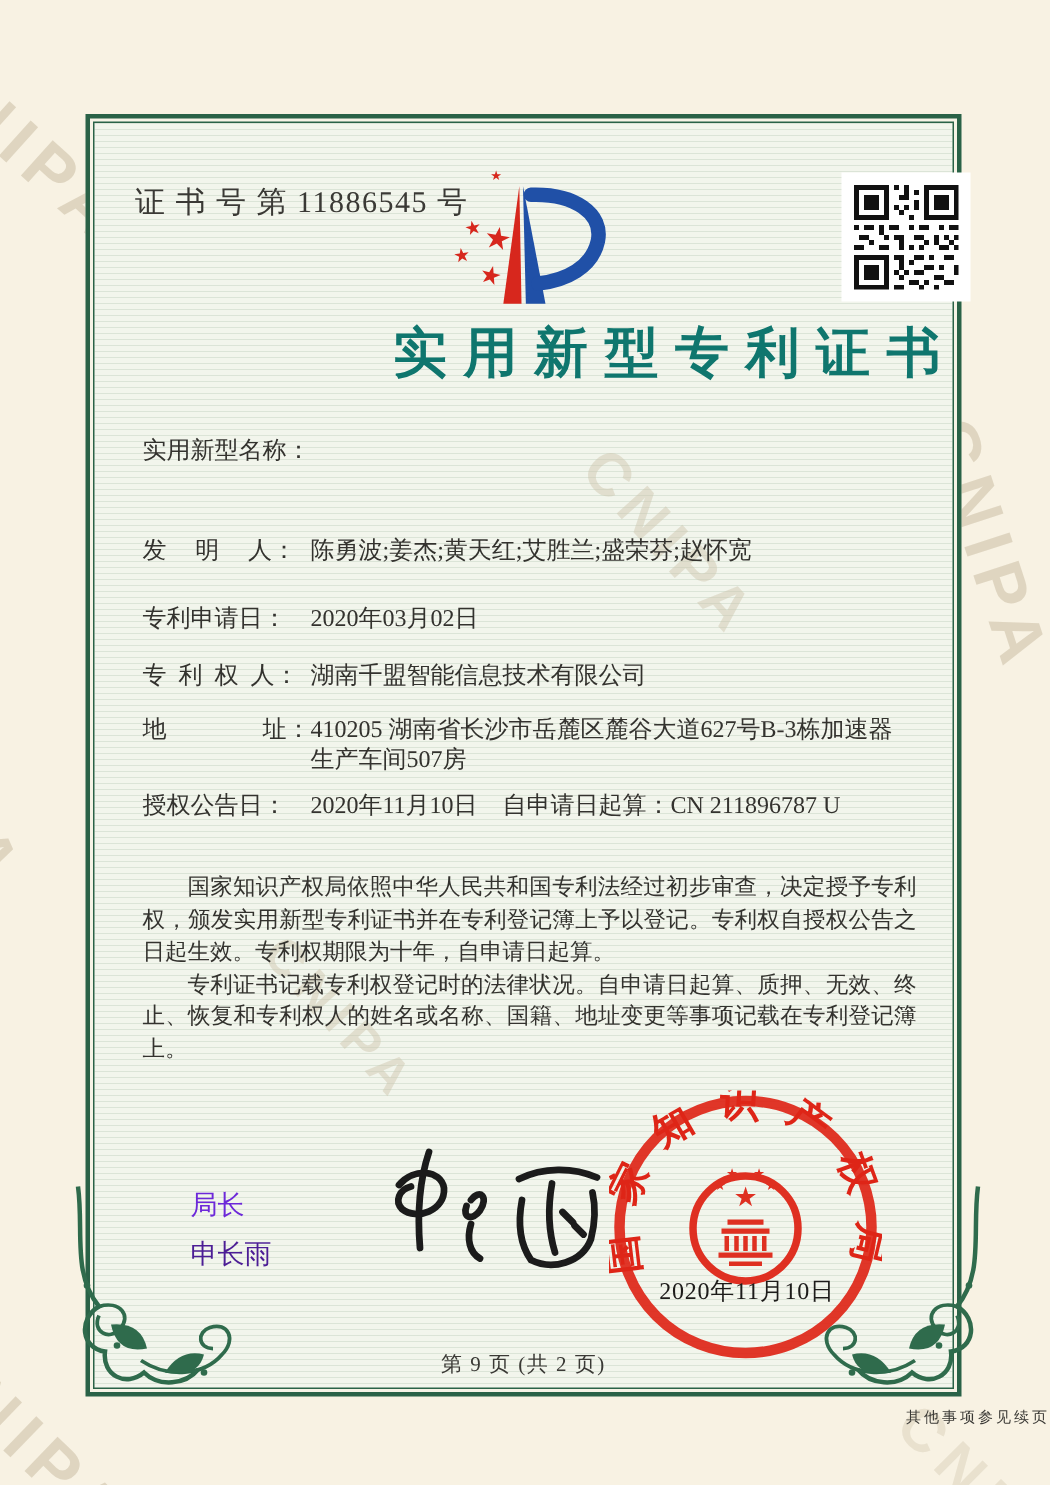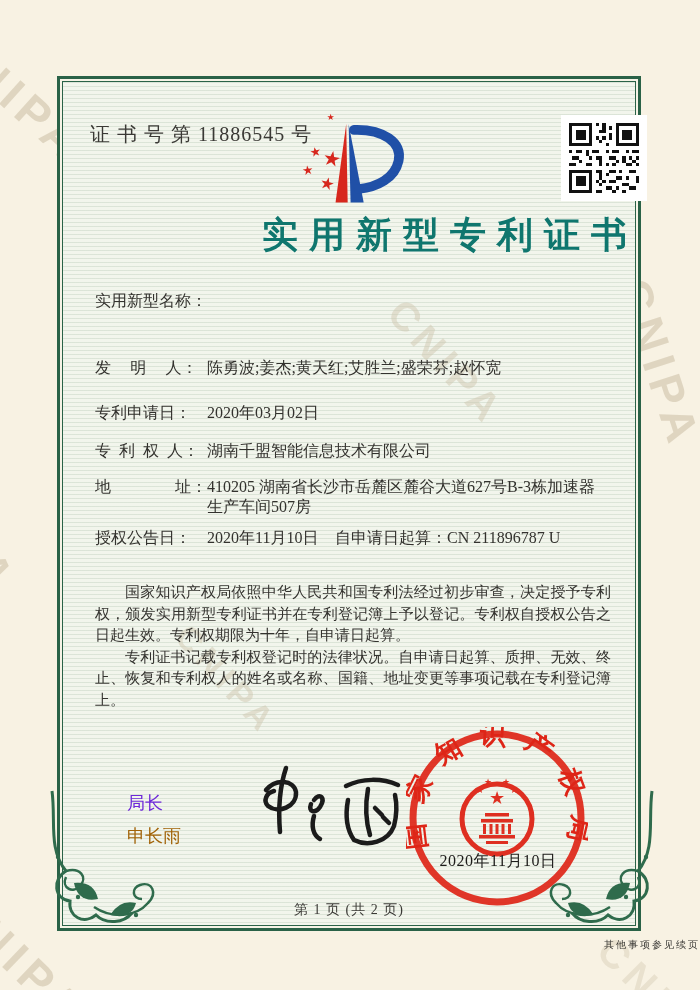--- a/index.html
+++ b/index.html
@@ -72,21 +72,21 @@
   .r-addr .fvalue{ max-width:402px; line-height:20px; }
   .r-grant .gd-value{ flex:0 0 128px; }
 
   .paras{
     position:absolute; left:35px; top:503px; width:516px;
     font-size:15px; line-height:21.5px; text-align:justify; color:#33322e;
   }
   .paras p{ text-indent:2em; }
 
   .sig-title{ position:absolute; left:67px; top:712px; font-size:18px; color:#6d28d9; }
-  .sig-name { position:absolute; left:67px; top:745px; font-size:18px; color:#a16207; }
+  .sig-name { position:absolute; left:67px; top:745px; font-size:18px; color:#4c1d95; }
   .sig-script{ position:absolute; left:190px; top:677px; width:168px; height:104px; }
 
   .seal{ position:absolute; left:346px; top:648px; width:182px; height:182px; }
   .seal-date{
     position:absolute; left:372px; top:772px; width:132px;
     text-align:center; font-size:16px; color:#1d1c1a; letter-spacing:0.5px;
   }
 
   .page-num{
     position:absolute; left:0; top:822px; width:100%;
@@ -223,21 +223,21 @@
           <rect x="89.5" y="97" width="3" height="10"></rect>
           <rect x="95.5" y="97" width="3" height="10"></rect>
           <rect x="102" y="97" width="3" height="10"></rect>
           <rect x="73" y="108" width="36" height="3.5"></rect>
           <rect x="80" y="114" width="22" height="3"></rect>
         </g>
       </g>
     </svg>
     <div class="seal-date">2020年11月10日</div>
 
-    <div class="page-num">第 1 页 (共 2 页)</div>
+    <div class="page-num">第 9 页 (共 2 页)</div>
 
     <svg style="position:absolute;width:0;height:0" aria-hidden="true">
       <defs>
         <g id="cornerOrn">
           <path d="M8,4 C12,34 4,62 22,84 C8,92 10,112 26,114 C24,130 40,138 52,128 C62,138 80,136 88,126" fill="none" stroke="#2f6b4c" stroke-width="3"></path>
           <path d="M22,84 c14,-4 22,6 14,15 c-7,8 -19,2 -14,-9" fill="none" stroke="#2f6b4c" stroke-width="2.5"></path>
           <path d="M30,96 q20,-2 24,16 q-20,4 -24,-16" fill="#2f6b4c"></path>
           <path d="M50,120 C68,132 92,130 104,116 c10,-10 4,-22 -8,-18 c-9,3 -8,14 2,14" fill="none" stroke="#2f6b4c" stroke-width="2.5"></path>
           <path d="M66,128 q10,-16 26,-12 q-4,16 -26,12" fill="#2f6b4c"></path>
           <circle cx="14" cy="70" r="2.2" fill="#2f6b4c"></circle>

